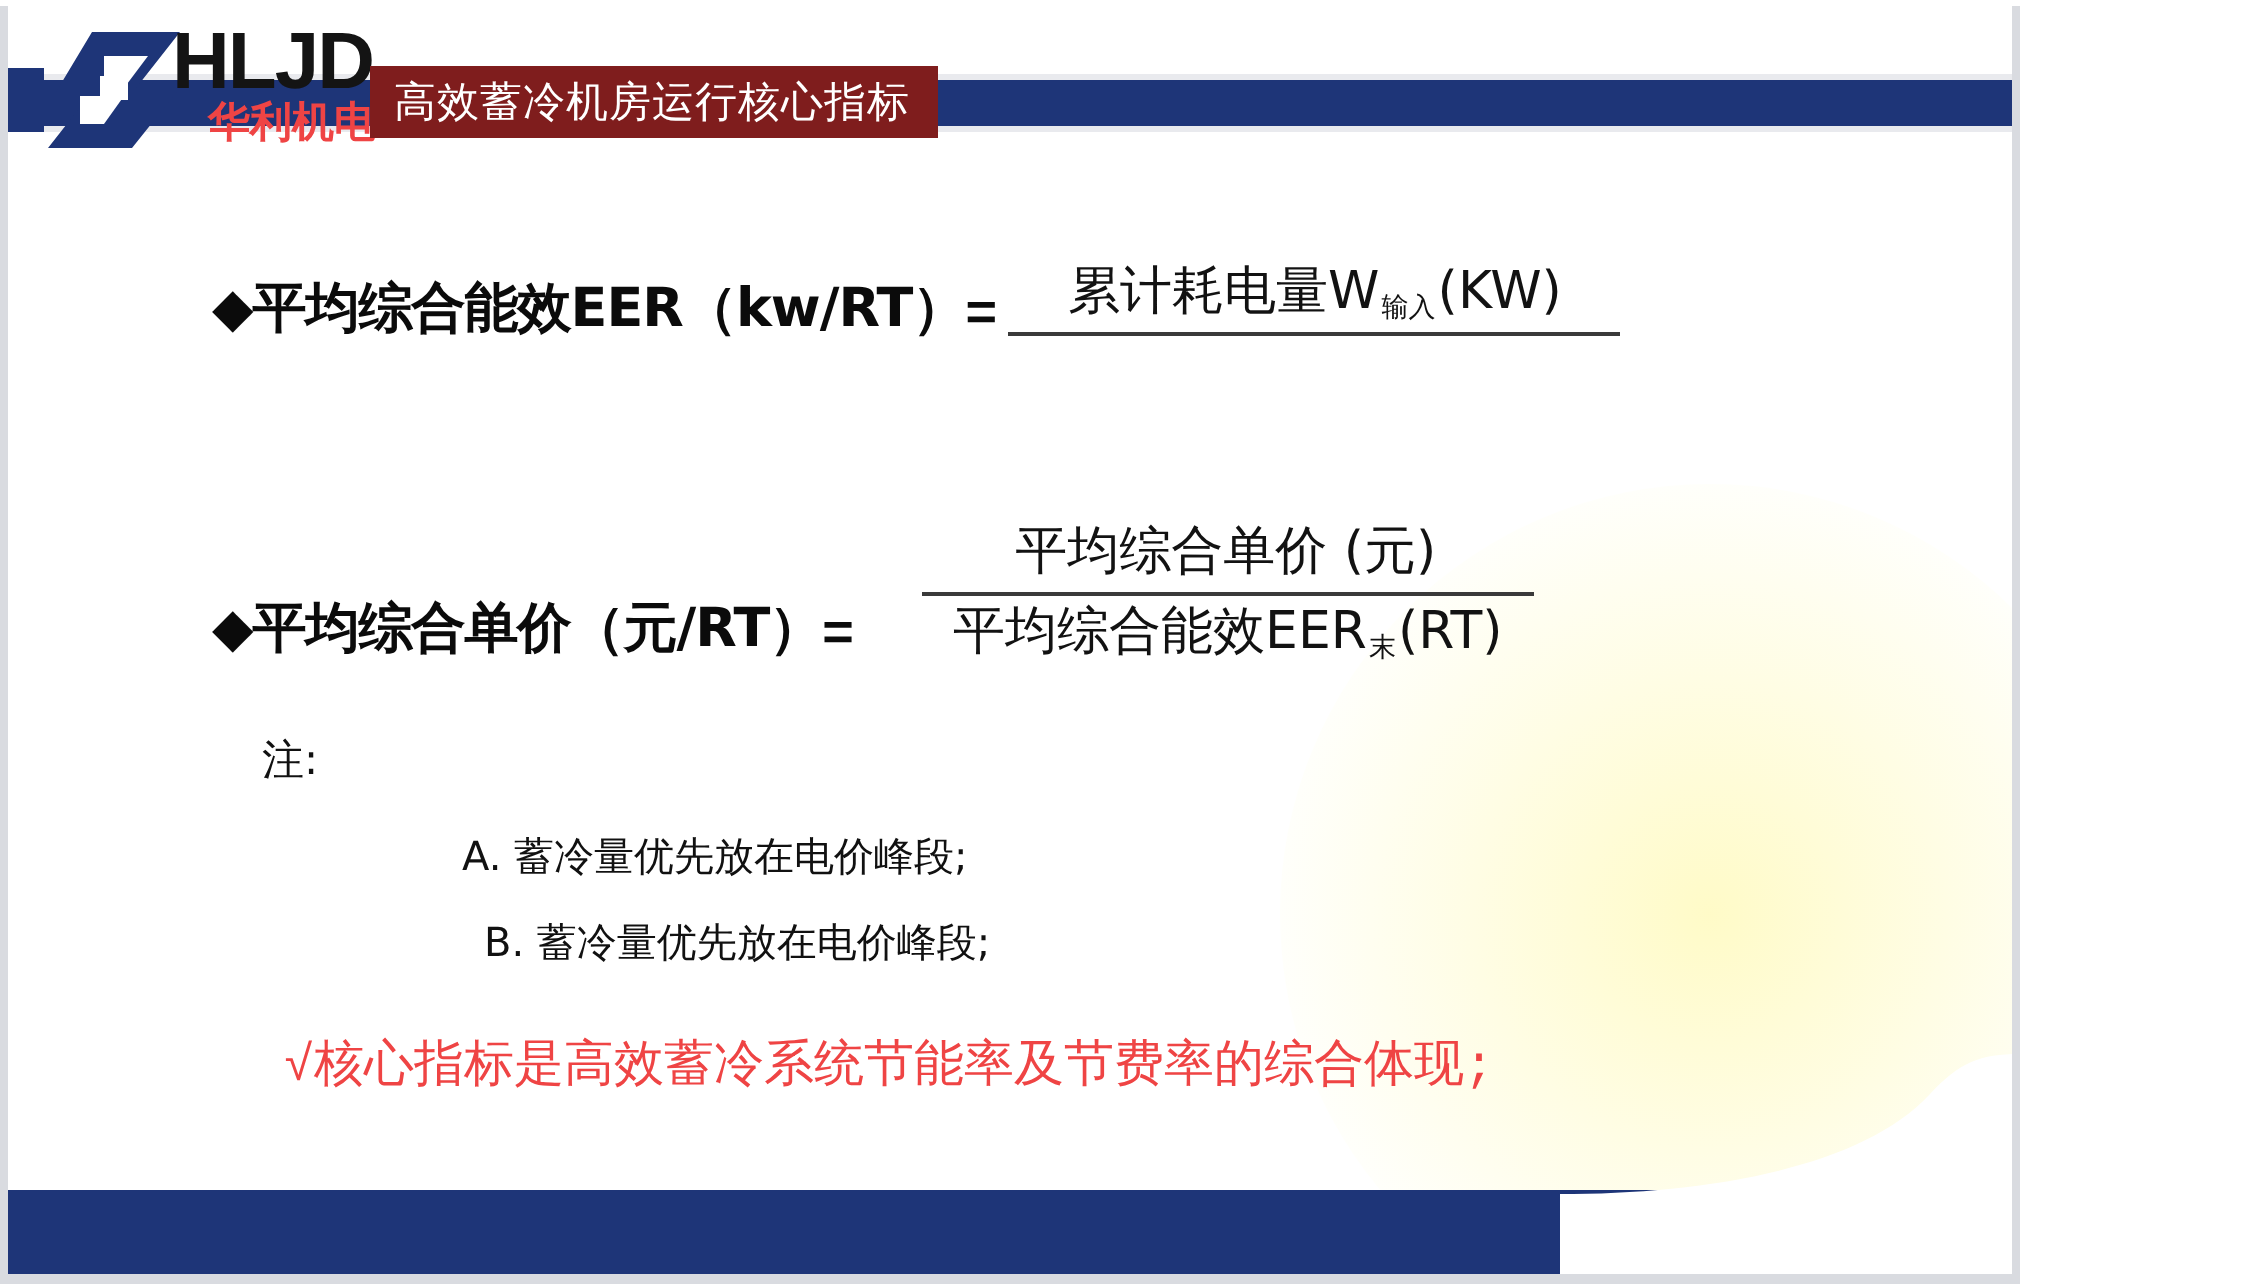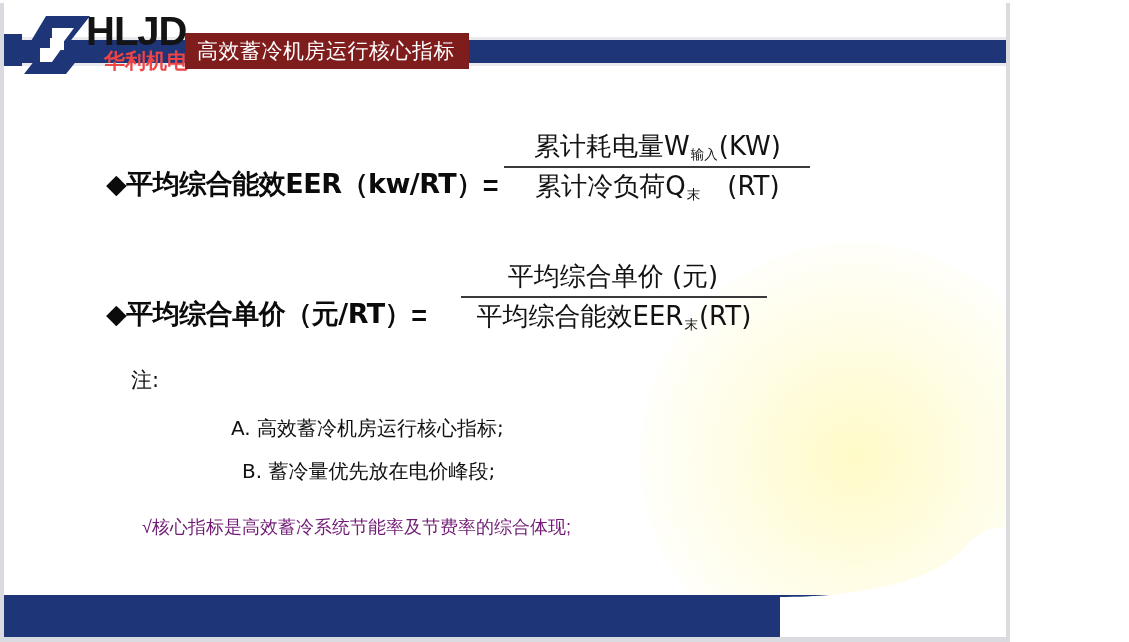--- a/index.html
+++ b/index.html
@@ -235,23 +235,23 @@
     white-space: nowrap;
   }
   #note-a { left: 231px; top: 415px; }
   #note-b { left: 242px; top: 458px; }
 
   
   .conclusion {
     position: absolute;
     left: 142px;
     top: 515px;
-    font-family: Liberation Sans, sans-serif;
-    font-size: 18px;
-    color: #701a75;
+    font-family: Liberation Mono, monospace;
+    font-size: 25px;
+    color: #ef4444;
     white-space: nowrap;
   }
 
   
   .footer-band {
     position: absolute;
     left: 0;
     bottom: 5px;
     width: 1129px;
     height: 42px;
@@ -304,36 +304,35 @@
   <div class="title-plate">
     <span class="title-plate-text">高效蓄冷机房运行核心指标</span>
   </div>
 
   <div class="formula" id="formula-eer">
     <span class="formula-label"><span>◆</span><span>平均综合能效EER（kw/RT）</span></span>
     <span class="formula-eq">=</span>
     <span class="frac">
       <span class="frac-num"><span>累计耗电量W</span><sub class="sb">输入</sub><span>(KW)</span></span>
       <span class="frac-bar"></span>
-      <span class="frac-den"><span>累计冷负荷Q</span><sub class="sb">末</sub><span>　(RT)</span></span>
     </span>
   </div>
 
   <div class="formula" id="formula-price">
     <span class="formula-label"><span>◆</span><span>平均综合单价（元/RT）</span></span>
     <span class="formula-eq">=</span>
     <span class="frac">
       <span class="frac-num"><span>平均综合单价 (元)</span><sub class="sb"></sub><span></span></span>
       <span class="frac-bar"></span>
       <span class="frac-den"><span>平均综合能效EER</span><sub class="sb">末</sub><span>(RT)</span></span>
     </span>
   </div>
 
   <div class="note-head">注:</div>
-  <div class="note-item" id="note-a">A. 高效蓄冷机房运行核心指标;</div>
+  <div class="note-item" id="note-a">A. 蓄冷量优先放在电价峰段;</div>
   <div class="note-item" id="note-b">B. 蓄冷量优先放在电价峰段;</div>
 
   <div class="conclusion">√核心指标是高效蓄冷系统节能率及节费率的综合体现;</div>
 
   <div class="footer-band"></div>
   <div class="footer-curve">
     <svg class="footer-curve-inner" viewBox="0 0 230 110" preserveAspectRatio="none" xmlns="http://www.w3.org/2000/svg">
       <path d="M0,70 C70,70 150,58 185,20 C200,4 210,0 230,0 L230,110 L0,110 Z" fill="#ffffff"></path>
     </svg>
   </div>

